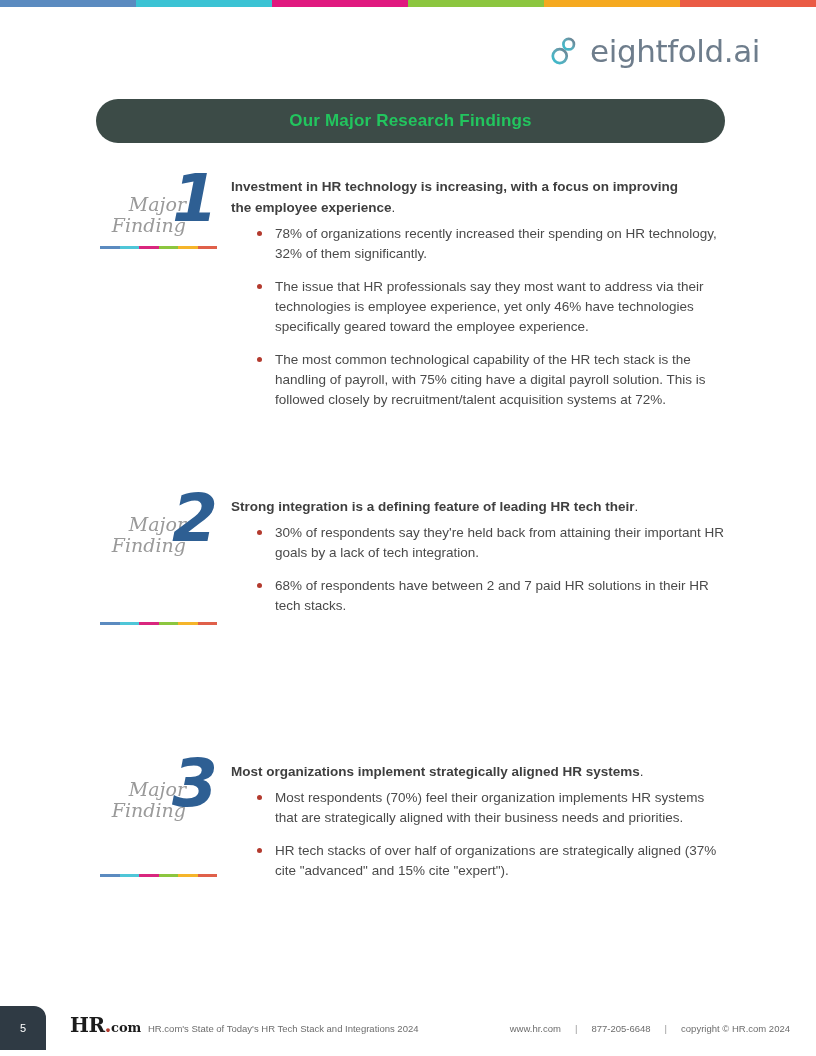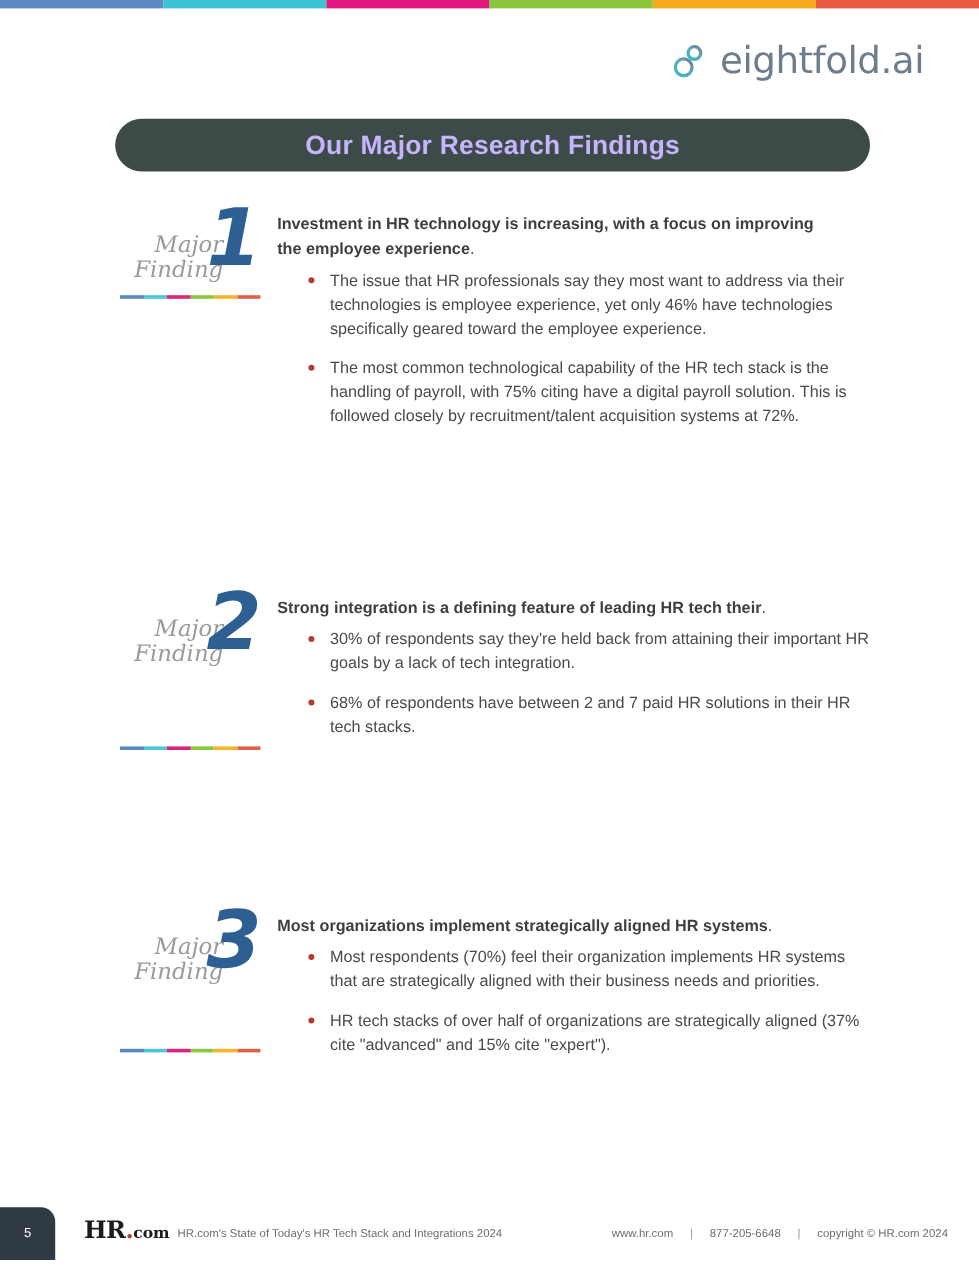--- a/index.html
+++ b/index.html
@@ -27,21 +27,21 @@
     width: 816px;
     height: 7px;
     display: flex;
   }
   .topbar span { flex: 1 1 0; height: 100%; display: block; }
 
   
   .logo {
     position: absolute;
     top: 34px;
-    right: 46px;
+    right: 56px;
     display: flex;
     align-items: center;
     gap: 9px;
   }
   .logo-mark { width: 34px; height: 34px; display: block; }
   .logo-text {
     font-size: 31px;
     letter-spacing: -0.4px;
     color: #6e7d8c;
     font-family: "DejaVu Sans", sans-serif;
@@ -56,22 +56,22 @@
     left: 96px;
     width: 629px;
     height: 44px;
     background: #3c4b47;
     border-radius: 22px;
     display: flex;
     align-items: center;
     justify-content: center;
   }
   .banner-text {
-    color: #c4b5fd;
-    font-size: 22px;
+    color: #22c55e;
+    font-size: 17px;
     font-weight: bold;
     letter-spacing: 0.2px;
   }
 
   
   .findings {
     position: absolute;
     top: 172px;
     left: 96px;
     width: 630px;
@@ -271,20 +271,21 @@
           <span style="background: rgb(79, 198, 216);"></span>
           <span style="background: rgb(217, 38, 126);"></span>
           <span style="background: rgb(140, 198, 63);"></span>
           <span style="background: rgb(245, 181, 42);"></span>
           <span style="background: rgb(224, 96, 74);"></span>
         </div>
       </div>
       <div class="body">
         <p class="finding-head"><span>Investment in HR technology is increasing, with a focus on improving the employee experience</span><span class="period">.</span></p>
         <ul class="bullets">
+          <li>78% of organizations recently increased their spending on HR technology, 32% of them significantly.</li>
           <li>The issue that HR professionals say they most want to address via their technologies is employee experience, yet only 46% have technologies specifically geared toward the employee experience.</li>
           <li>The most common technological capability of the HR tech stack is the handling of payroll, with 75% citing have a digital payroll solution. This is followed closely by recruitment/talent acquisition systems at 72%.</li>
         </ul>
       </div>
     </div>
 
     <div class="finding finding-2">
       <div class="marker">
         <div class="marker-words">
           <div>Major</div>

